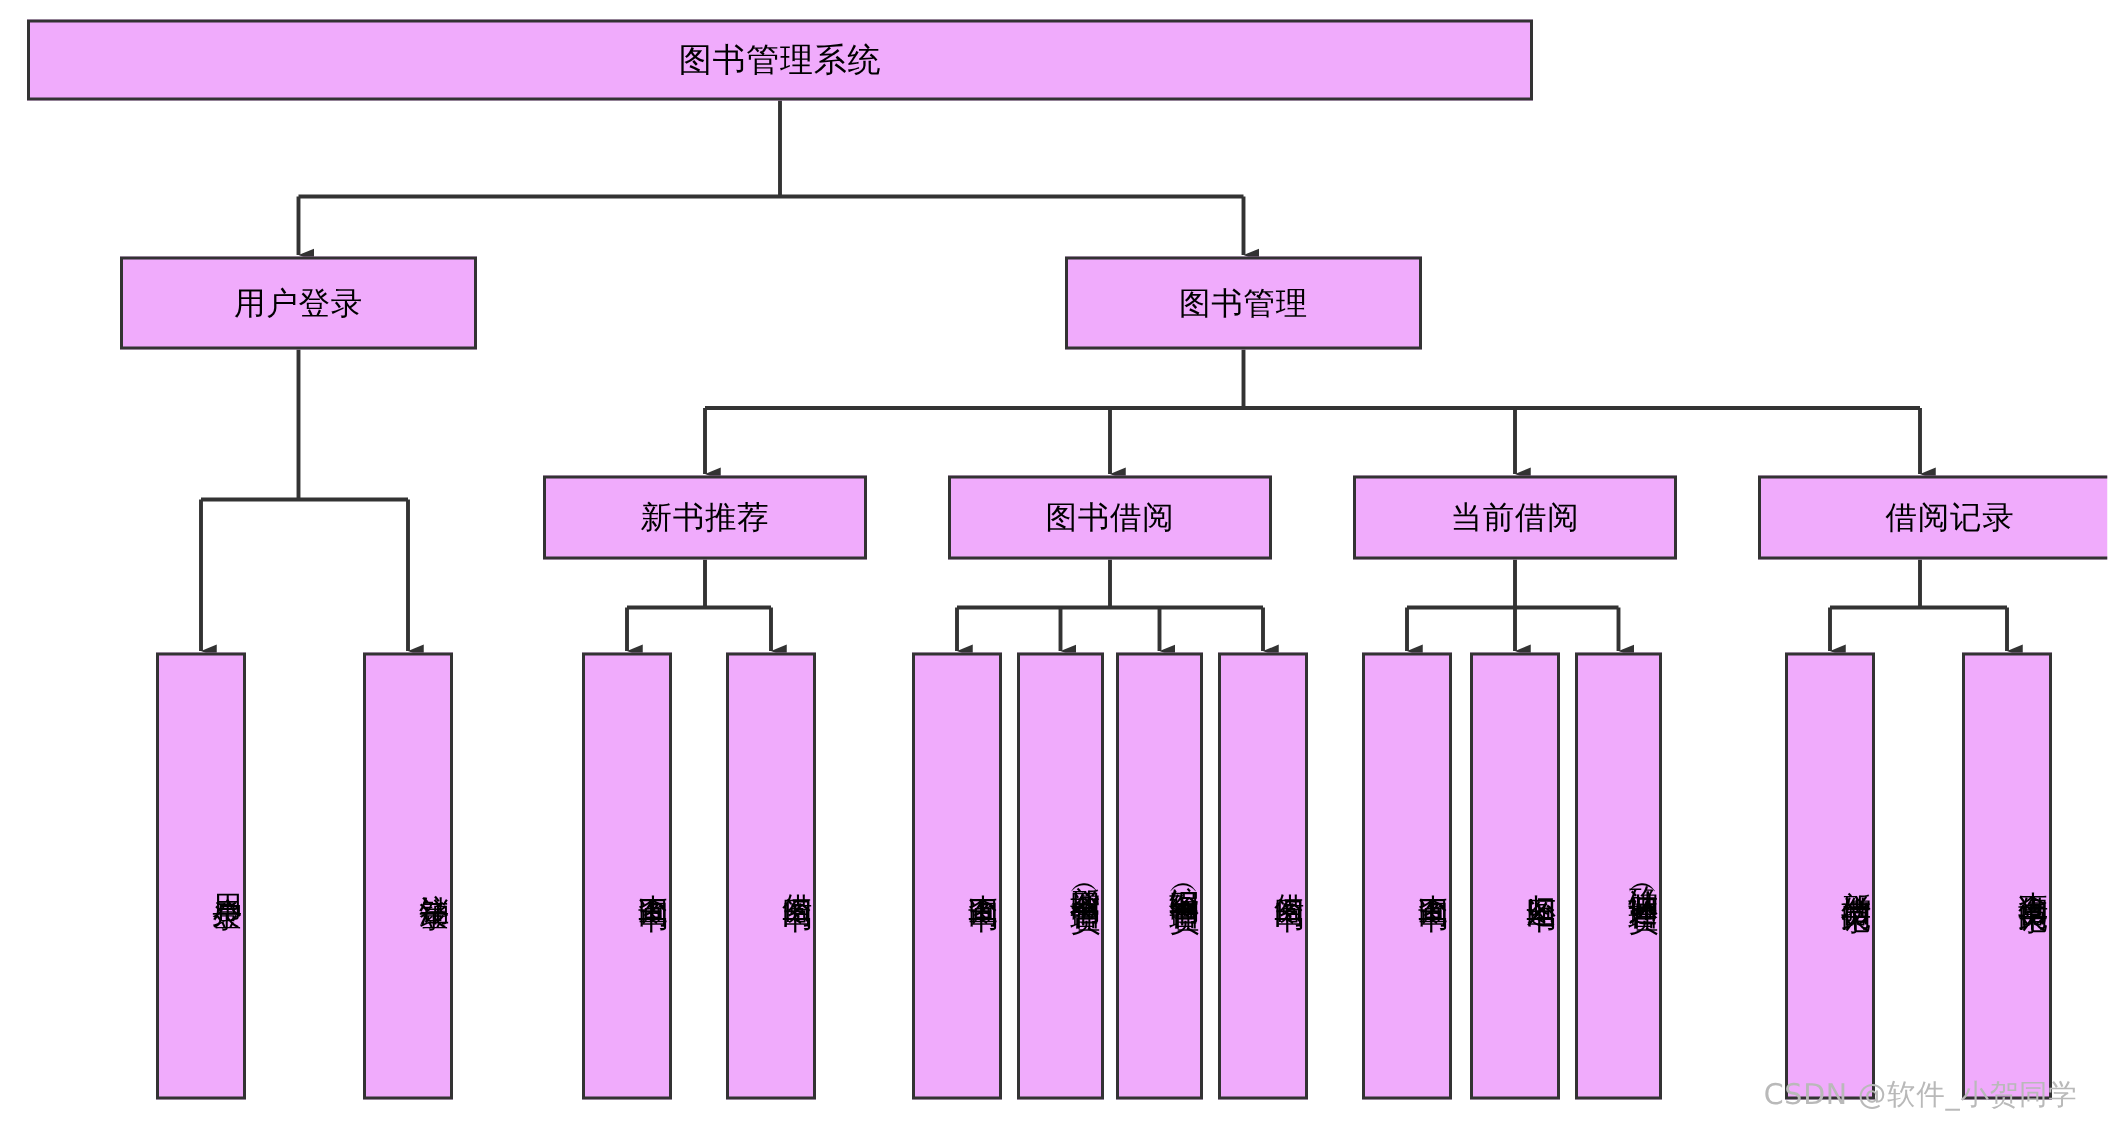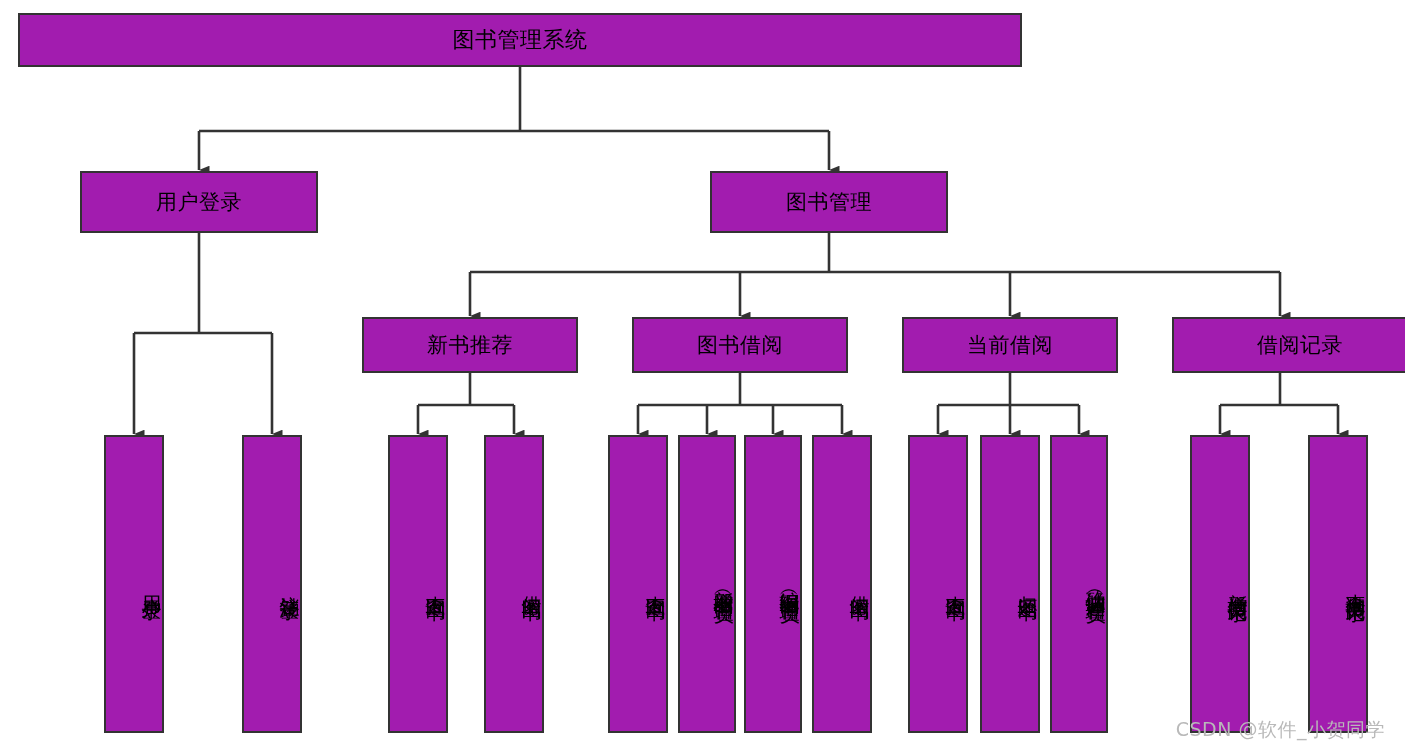--- a/index.html
+++ b/index.html
@@ -21,21 +21,21 @@
     left: 0;
     top: 0;
     width: 1405px;
     height: 747px;
     pointer-events: none;
   }
   .node {
     position: absolute;
     box-sizing: border-box;
     border: 2.5px solid #333333;
-    background: #a21caf;
+    background: #f0abfc;
     display: flex;
     align-items: center;
     justify-content: center;
     color: #000000;
     z-index: 2;
   }
   .node.horizontal {
     font-size: 21px;
     letter-spacing: 0.5px;
   }

